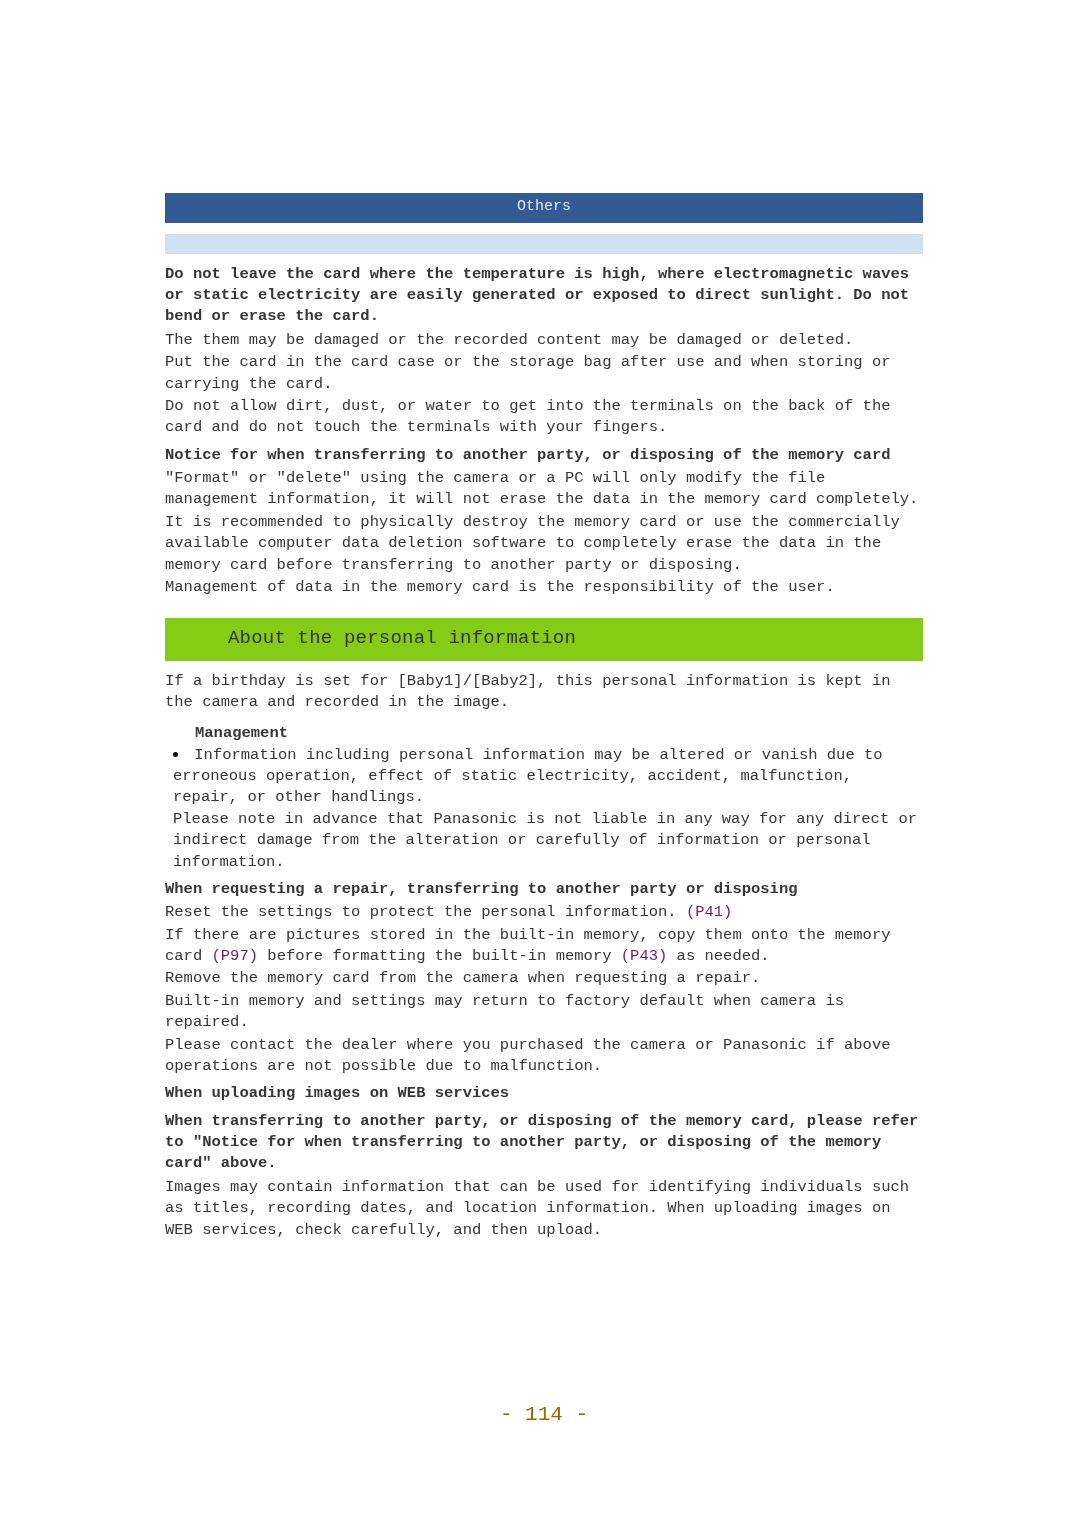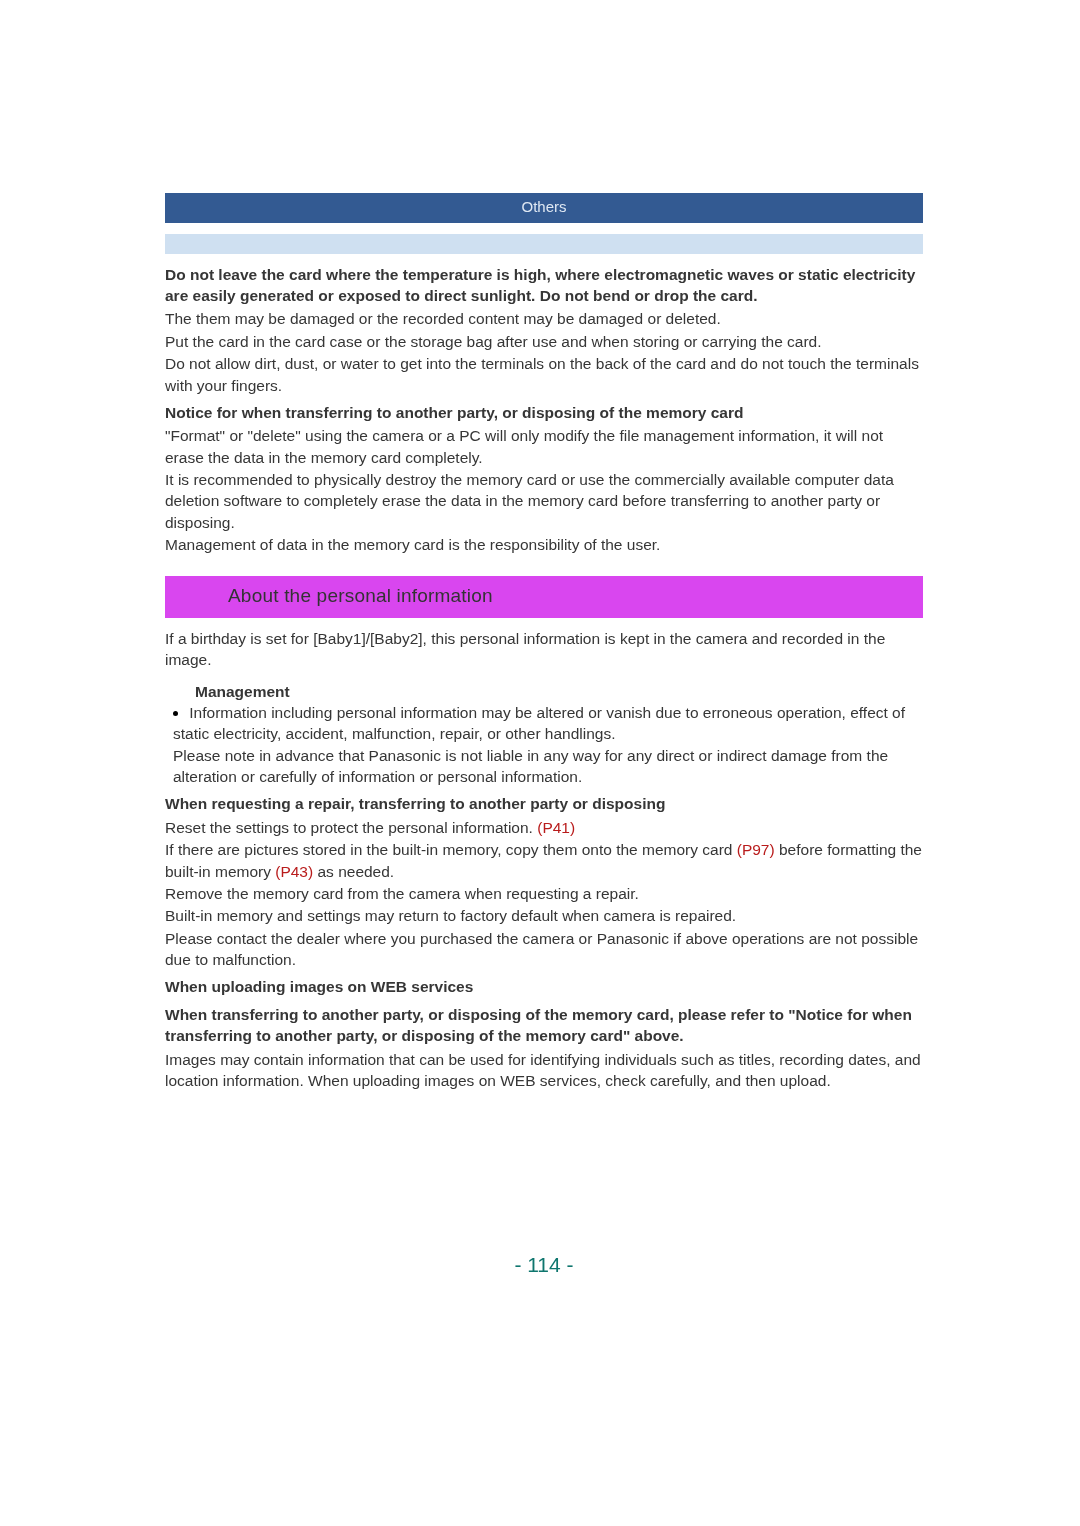--- a/index.html
+++ b/index.html
@@ -9,20 +9,21 @@
     font-family: Arial, Helvetica, sans-serif;
     font-size: 15.5px;
     color: #363636;
     line-height: 1.38;
   }
   .page {
     width: 1080px;
     margin: 0 auto;
     box-sizing: border-box;
     padding: 193px 157px 0 165px;
+    font-family: Liberation Mono, monospace;
   }
   .banner {
     background: #335a92;
     color: #dfe8f3;
     text-align: center;
     font-size: 15px;
     padding: 4px 0 5px;
     margin-bottom: 11px;
   }
   .subbanner {
@@ -35,39 +36,39 @@
     margin-top: 6px;
     margin-bottom: 2px;
   }
   .body-block {
     margin-bottom: 4px;
   }
   .body-block p {
     margin: 0 0 1px 0;
   }
   .sub-heading-bar {
-    background: #d946ef;
+    background: #84cc16;
     padding: 7px 18px 9px 63px;
     font-size: 19px;
     color: #333;
     margin-top: 20px;
     margin-bottom: 10px;
     letter-spacing: 0.2px;
   }
   .disclaimer-heading {
     font-weight: bold;
     margin-top: 10px;
     margin-left: 30px;
   }
   .link {
-    color: #b91c1c;
+    color: #701a75;
   }
   .pagenum {
     text-align: center;
-    color: #0f766e;
+    color: #a16207;
     font-size: 21px;
     margin-top: 160px;
   }
   .dotblk::before {
     content: "";
     display: inline-block;
     width: 5px;
     height: 5px;
     background: #000;
     border-radius: 50%;
@@ -76,21 +77,21 @@
   }
 </style>
 </head>
 <body>
 
 <div class="page">
 
   <div class="banner">Others</div>
   <div class="subbanner" aria-label="Card"></div>
 
-  <div class="bold-item">Do not leave the card where the temperature is high, where electromagnetic waves or static electricity are easily generated or exposed to direct sunlight. Do not bend or drop the card.</div>
+  <div class="bold-item">Do not leave the card where the temperature is high, where electromagnetic waves or static electricity are easily generated or exposed to direct sunlight. Do not bend or erase the card.</div>
   <div class="body-block">
     <p>The them may be damaged or the recorded content may be damaged or deleted.</p>
     <p>Put the card in the card case or the storage bag after use and when storing or carrying the card.</p>
     <p>Do not allow dirt, dust, or water to get into the terminals on the back of the card and do not touch the terminals with your fingers.</p>
   </div>
 
   <div class="bold-item">Notice for when transferring to another party, or disposing of the memory card</div>
   <div class="body-block">
     <p>"Format" or "delete" using the camera or a PC will only modify the file management information, it will not erase the data in the memory card completely.</p>
     <p>It is recommended to physically destroy the memory card or use the commercially available computer data deletion software to completely erase the data in the memory card before transferring to another party or disposing.</p>

